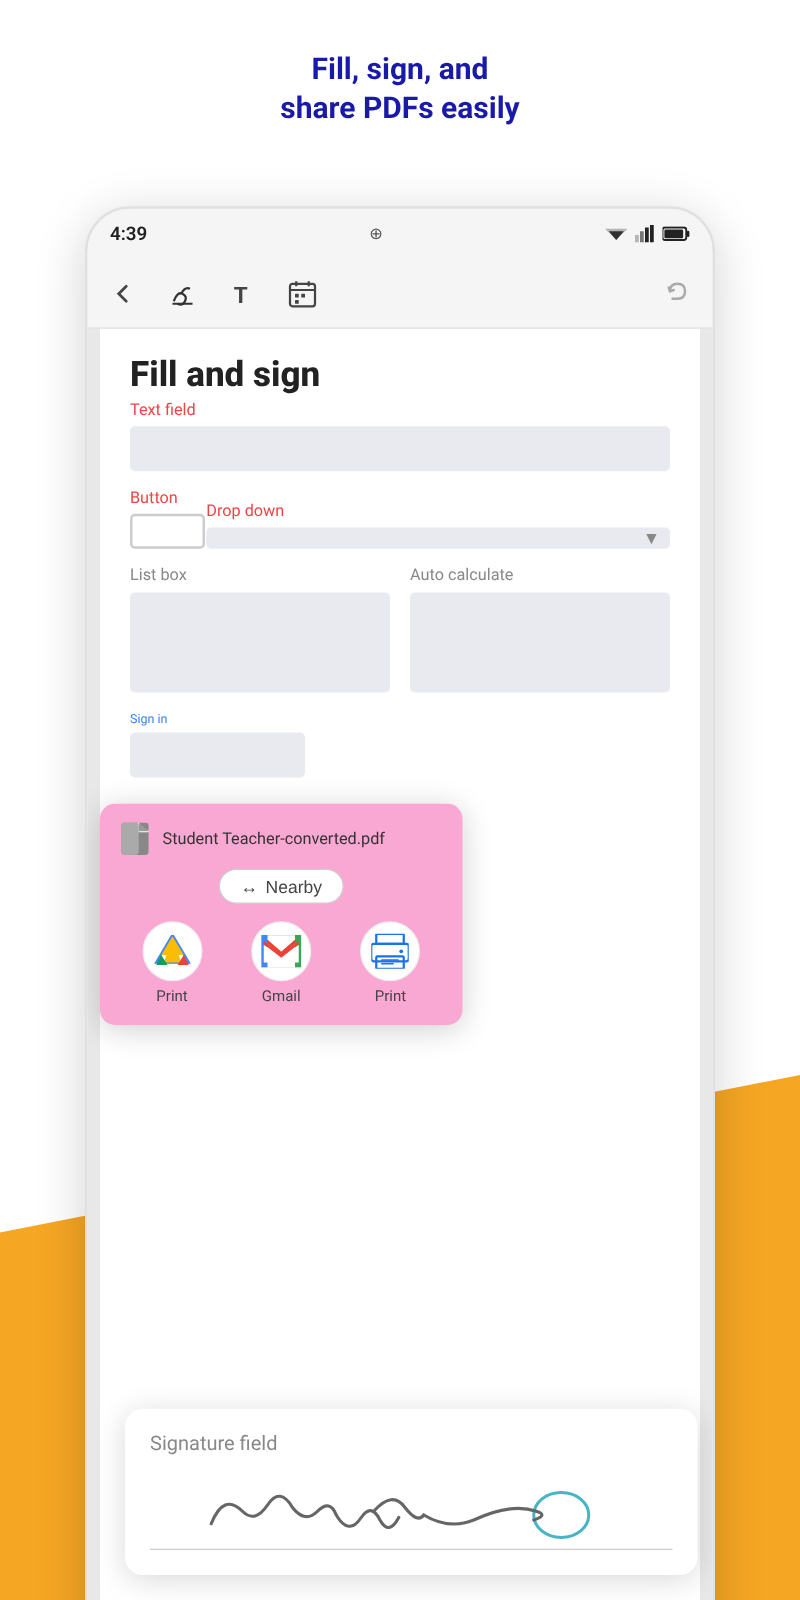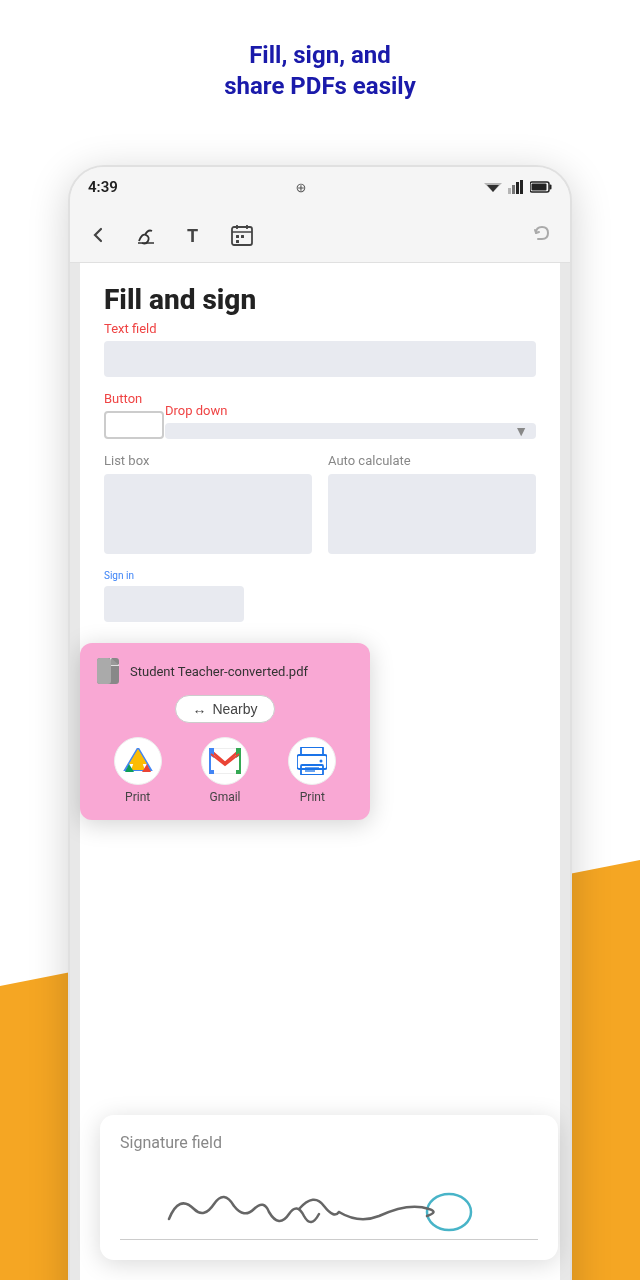--- a/index.html
+++ b/index.html
@@ -287,21 +287,21 @@
       right: 12px;
       background: #fff;
       border-radius: 14px;
       box-shadow: 0 4px 24px rgba(0,0,0,0.15);
       padding: 18px 20px 16px;
       z-index: 10;
     }
     .sig-popup-label {
       font-size: 16px;
       color: #888;
-      margin-bottom: 22px;
+      margin-bottom: 10px;
     }
 
     
     .bottom-nav {
       position: absolute;
       bottom: 0;
       left: 0; right: 0;
       height: 56px;
       background: #fff;
       display: flex;

